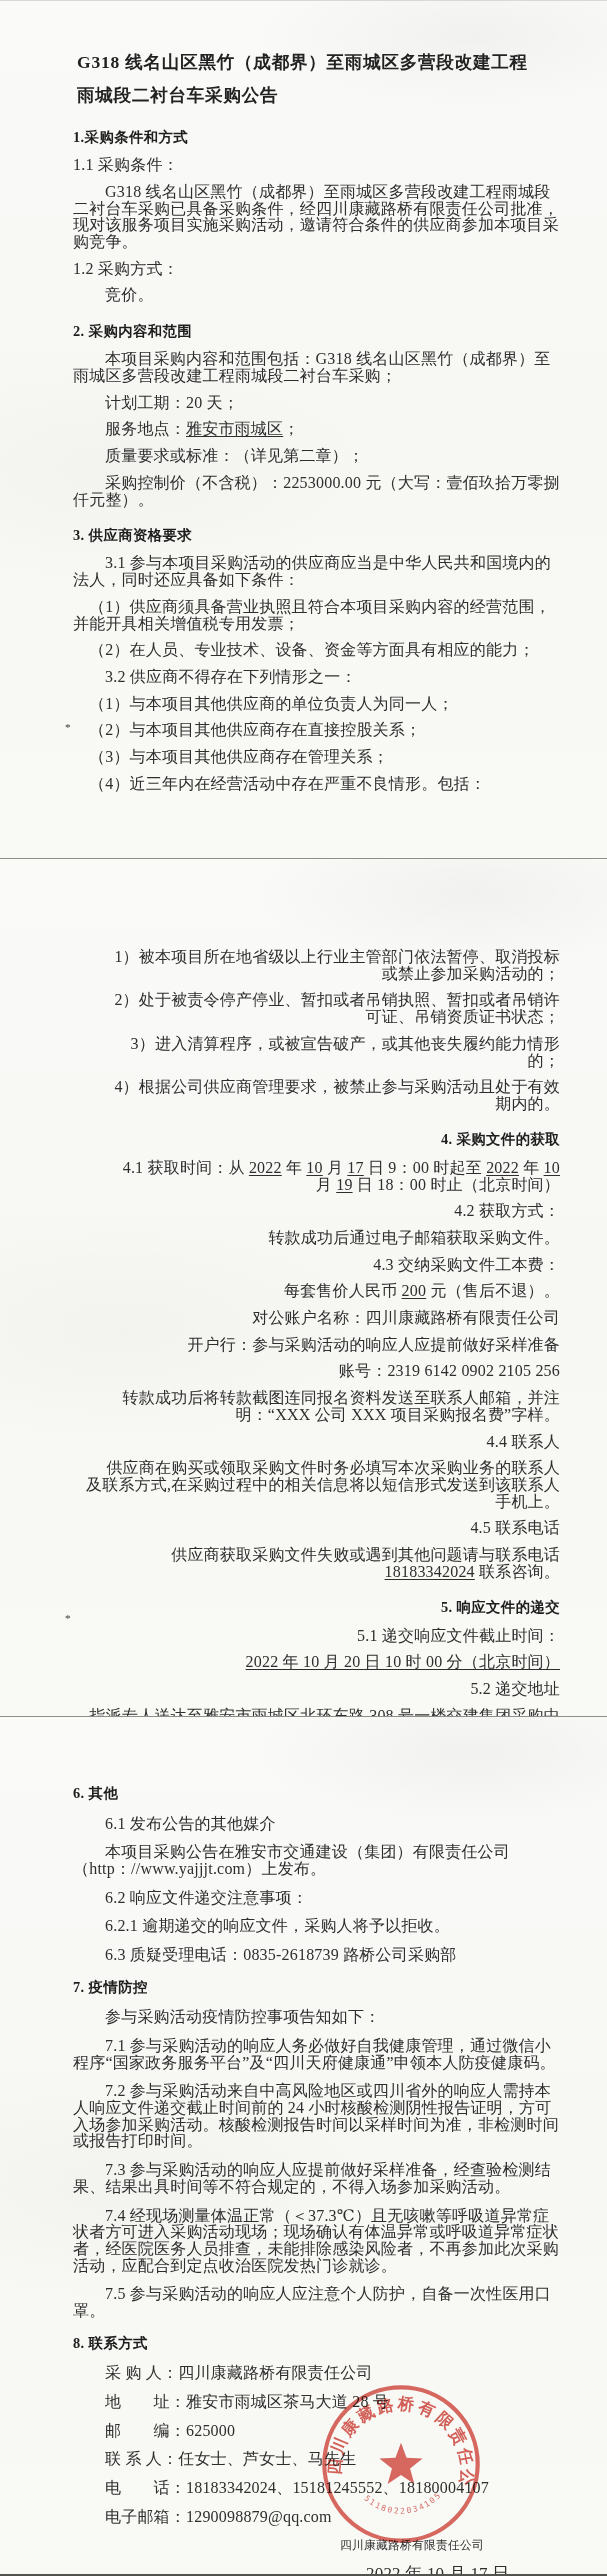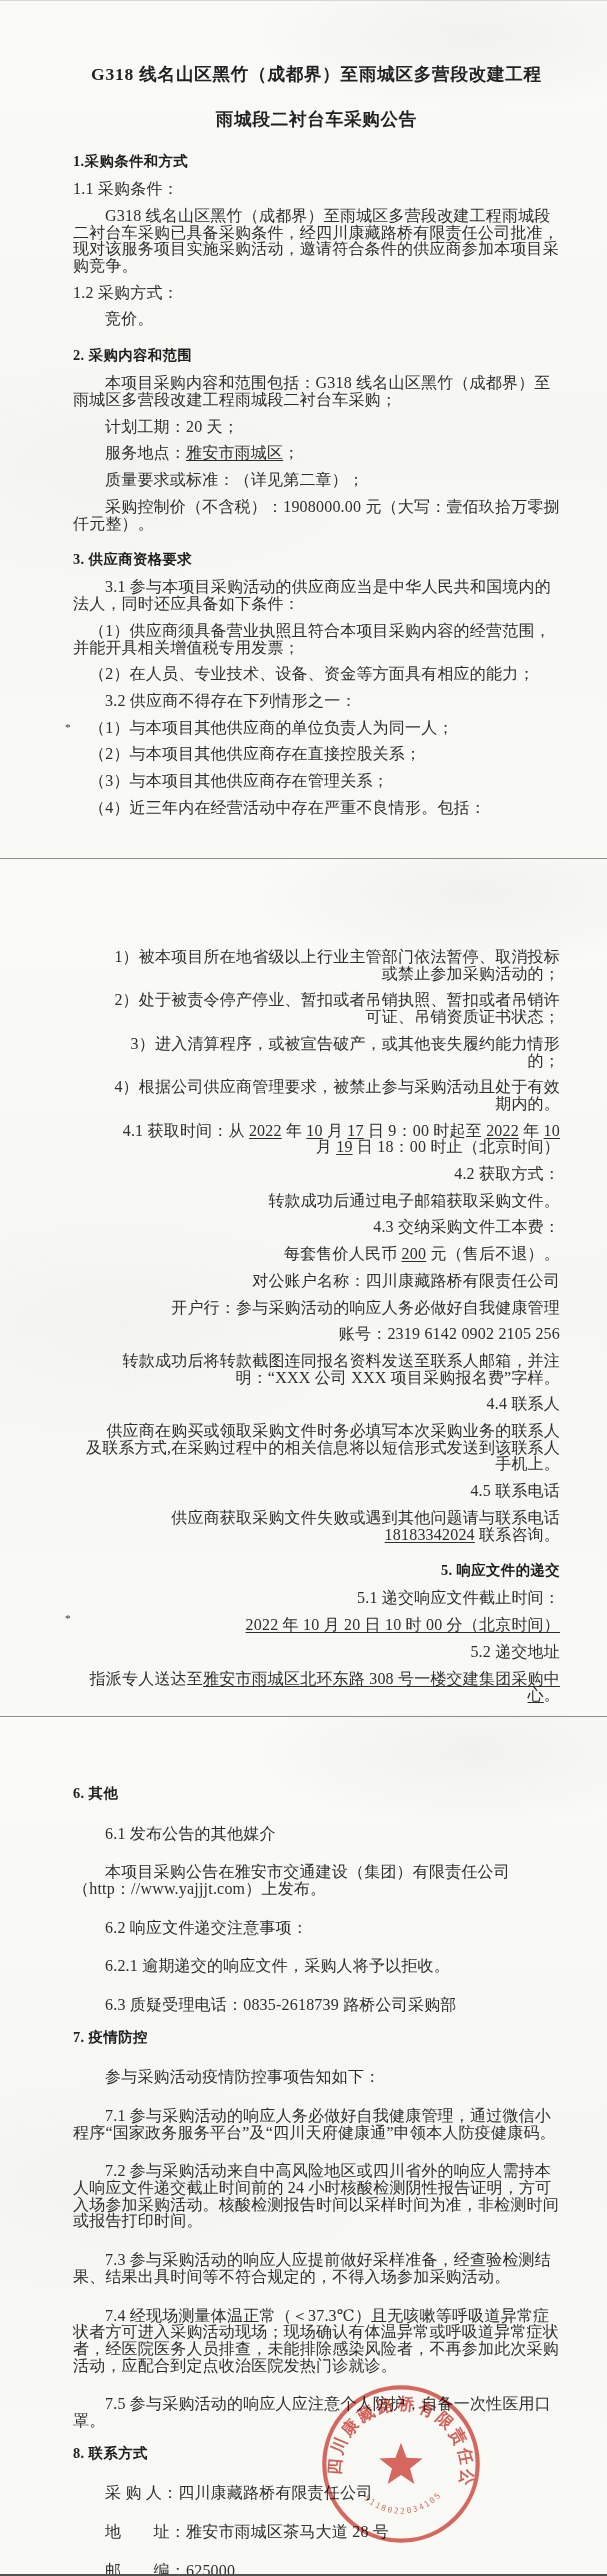--- a/index.html
+++ b/index.html
@@ -15,22 +15,22 @@
   }
   .page{border-bottom:1.5px solid #8f8f8a;}
   .page:last-child{border-bottom:2.3px solid #55534f;}
   .page:first-child{border-top:0.8px solid #d8d8d4;}
   .content{padding:0 47px 0 73px;}
   .pg1 .content{padding-top:43px;}
   .pg2 .content{padding-top:80px;text-align:right;}
   .pg3 .content{padding-top:53px;}
 
   .blk{font-size:16px;line-height:16.7px;margin:10px 0 0;letter-spacing:0.2px;}
-  .pg3 .blk{margin-top:22px;}
-  .t{font-size:17.5px;font-weight:700;line-height:29px;text-align:center;margin:16px;color:#222;letter-spacing:0.8px;}
+  .pg3 .blk{margin-top:12px;}
+  .t{font-size:17.5px;font-weight:700;line-height:29px;text-align:left;margin:4px;color:#222;letter-spacing:0.8px;}
   .t-last{margin-bottom:10.6px;}
   .sec{font-size:14.4px;font-weight:700;line-height:20.5px;margin:16.7px 0 9px;color:#1e1e1e;letter-spacing:0.4px;}
   .pg3 .sec{margin:13px 0 7.6px;}
   .ind{text-indent:2em;}
   .ind1{text-indent:1em;}
   .m{text-indent:0;}
   .ct{margin-top:6.8px;}
   .u{text-decoration:underline;text-underline-offset:2.3px;text-decoration-thickness:0.8px;}
   .sig1{margin-top:12px;padding-left:267px;font-size:11.8px;}
   .sig2{margin-top:6.8px;padding-left:293px;font-size:17px;}
@@ -48,46 +48,47 @@
         <div class="sec"><span>1.采购条件和方式</span></div>
         <div class="blk m"><span>1.1 采购条件：</span></div>
         <div class="blk ind"><span>G318 线名山区黑竹（成都界）至雨城区多营段改建工程雨城段二衬台车采购已具备采购条件，经四川康藏路桥有限责任公司批准，现对该服务项目实施采购活动，邀请符合条件的供应商参加本项目采购竞争。</span></div>
         <div class="blk m"><span>1.2 采购方式：</span></div>
         <div class="blk ind"><span>竞价。</span></div>
         <div class="sec"><span>2. 采购内容和范围</span></div>
         <div class="blk ind"><span>本项目采购内容和范围包括：G318 线名山区黑竹（成都界）至雨城区多营段改建工程雨城段二衬台车采购；</span></div>
         <div class="blk ind"><span>计划工期：20 天；</span></div>
         <div class="blk ind"><span>服务地点：</span><span class="u">雅安市雨城区</span><span>；</span></div>
         <div class="blk ind"><span>质量要求或标准：（详见第二章）；</span></div>
-        <div class="blk ind"><span>采购控制价（不含税）：1908000.00 元（大写：壹佰玖拾万零捌仟元整）。</span></div>
+        <div class="blk ind"><span>采购控制价（不含税）：2253000.00 元（大写：壹佰玖拾万零捌仟元整）。</span></div>
         <div class="sec"><span>3. 供应商资格要求</span></div>
         <div class="blk ind"><span>3.1 参与本项目采购活动的供应商应当是中华人民共和国境内的法人，同时还应具备如下条件：</span></div>
         <div class="blk ind1"><span>（1）供应商须具备营业执照且符合本项目采购内容的经营范围，并能开具相关增值税专用发票；</span></div>
         <div class="blk ind1"><span>（2）在人员、专业技术、设备、资金等方面具有相应的能力；</span></div>
         <div class="blk ind"><span>3.2 供应商不得存在下列情形之一：</span></div>
         <div class="blk ind1"><span>（1）与本项目其他供应商的单位负责人为同一人；</span></div>
         <div class="blk ind1"><span>（2）与本项目其他供应商存在直接控股关系；</span></div>
         <div class="blk ind1"><span>（3）与本项目其他供应商存在管理关系；</span></div>
         <div class="blk ind1"><span>（4）近三年内在经营活动中存在严重不良情形。包括：</span></div>
       </div>
       <span class="margin-star" style="top: 720px;">*</span>
     </div>
     <div class="page pg2">
       <div class="content">
         <div class="blk ind"><span>1）被本项目所在地省级以上行业主管部门依法暂停、取消投标或禁止参加采购活动的；</span></div>
         <div class="blk ind"><span>2）处于被责令停产停业、暂扣或者吊销执照、暂扣或者吊销许可证、吊销资质证书状态；</span></div>
         <div class="blk ind"><span>3）进入清算程序，或被宣告破产，或其他丧失履约能力情形的；</span></div>
         <div class="blk ind"><span>4）根据公司供应商管理要求，被禁止参与采购活动且处于有效期内的。</span></div>
+        <div class="sec"><span>4. 采购文件的获取</span></div>
         <div class="blk ind"><span>4.1 获取时间：从 </span><span class="u">2022</span><span> 年 </span><span class="u">10</span><span> 月 </span><span class="u">17</span><span> 日 9：00 时起至 </span><span class="u">2022</span><span> 年 </span><span class="u">10</span><span> 月 </span><span class="u">19</span><span> 日 18：00 时止（北京时间）</span></div>
         <div class="blk ind"><span>4.2 获取方式：</span></div>
         <div class="blk ind"><span>转款成功后通过电子邮箱获取采购文件。</span></div>
         <div class="blk ind"><span>4.3 交纳采购文件工本费：</span></div>
         <div class="blk ind"><span>每套售价人民币 </span><span class="u">200</span><span> 元（售后不退）。</span></div>
         <div class="blk ind"><span>对公账户名称：四川康藏路桥有限责任公司</span></div>
-        <div class="blk ind"><span>开户行：参与采购活动的响应人务必做好自我健康管理</span></div>
+        <div class="blk ind"><span>开户行：参与采购活动的响应人应提前做好采样准备</span></div>
         <div class="blk ind"><span>账号：2319 6142 0902 2105 256</span></div>
         <div class="blk ind"><span>转款成功后将转款截图连同报名资料发送至联系人邮箱，并注明：“XXX 公司 XXX 项目采购报名费”字样。</span></div>
         <div class="blk ind"><span>4.4 联系人</span></div>
         <div class="blk ind"><span>供应商在购买或领取采购文件时务必填写本次采购业务的联系人及联系方式,在采购过程中的相关信息将以短信形式发送到该联系人手机上。</span></div>
         <div class="blk ind"><span>4.5 联系电话</span></div>
         <div class="blk ind"><span>供应商获取采购文件失败或遇到其他问题请与联系电话 </span><span class="u">18183342024</span><span> 联系咨询。</span></div>
         <div class="sec"><span>5. 响应文件的递交</span></div>
         <div class="blk ind"><span>5.1 递交响应文件截止时间：</span></div>
         <div class="blk m"><span class="u">2022 年 10 月 20 日 10 时 00 分（北京时间）</span></div>
         <div class="blk ind"><span>5.2 递交地址</span></div>

